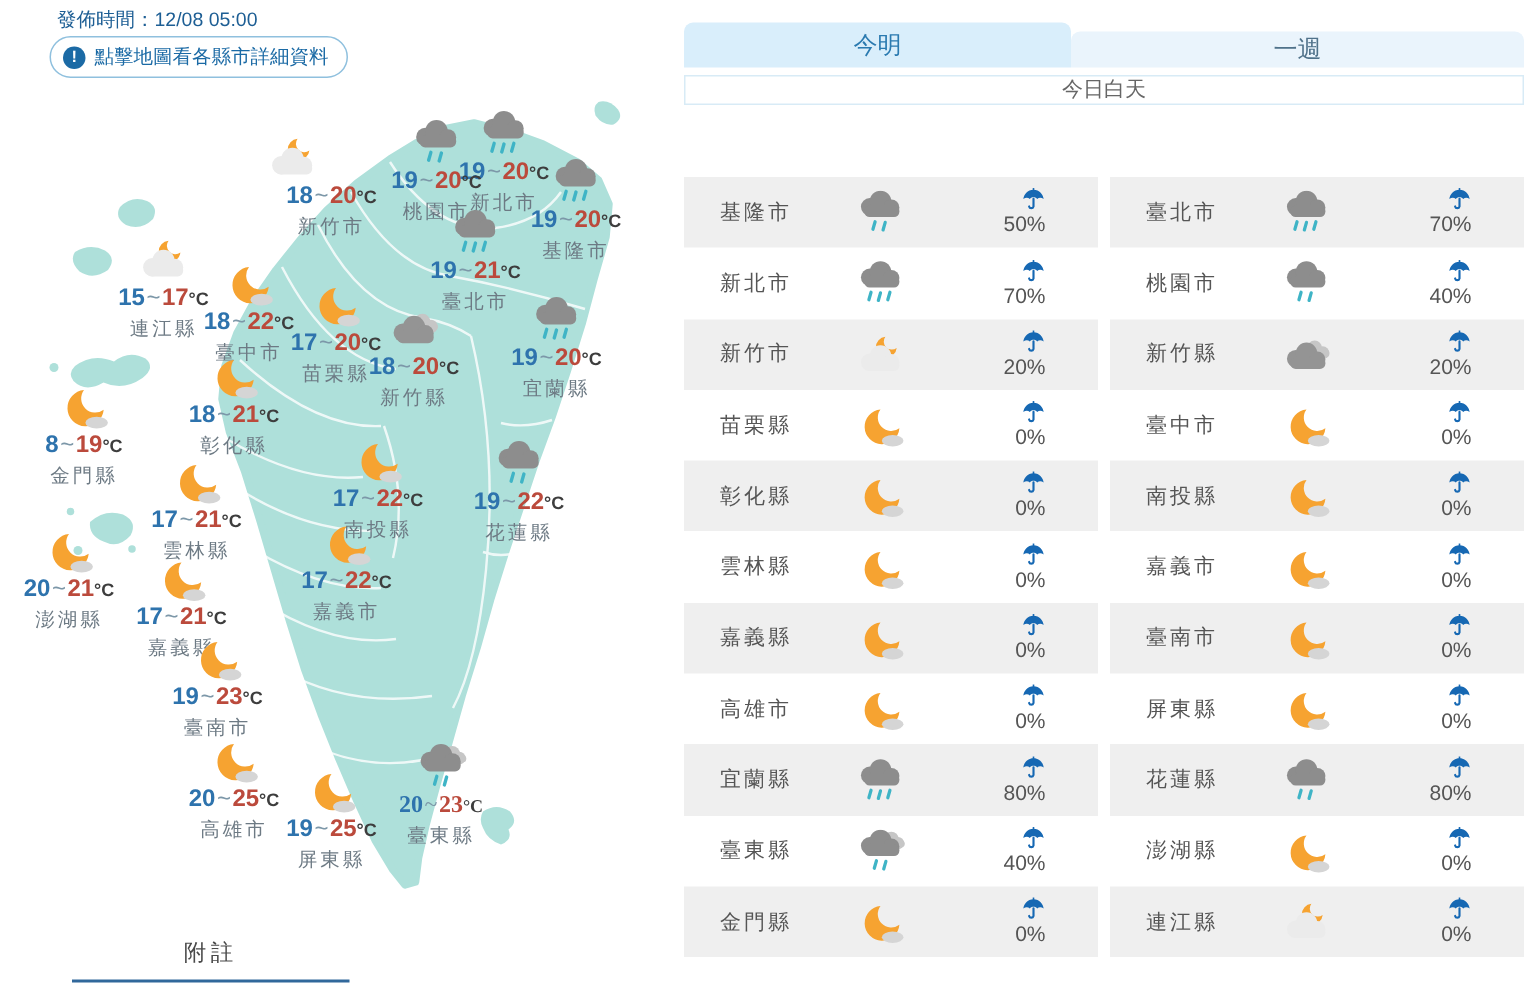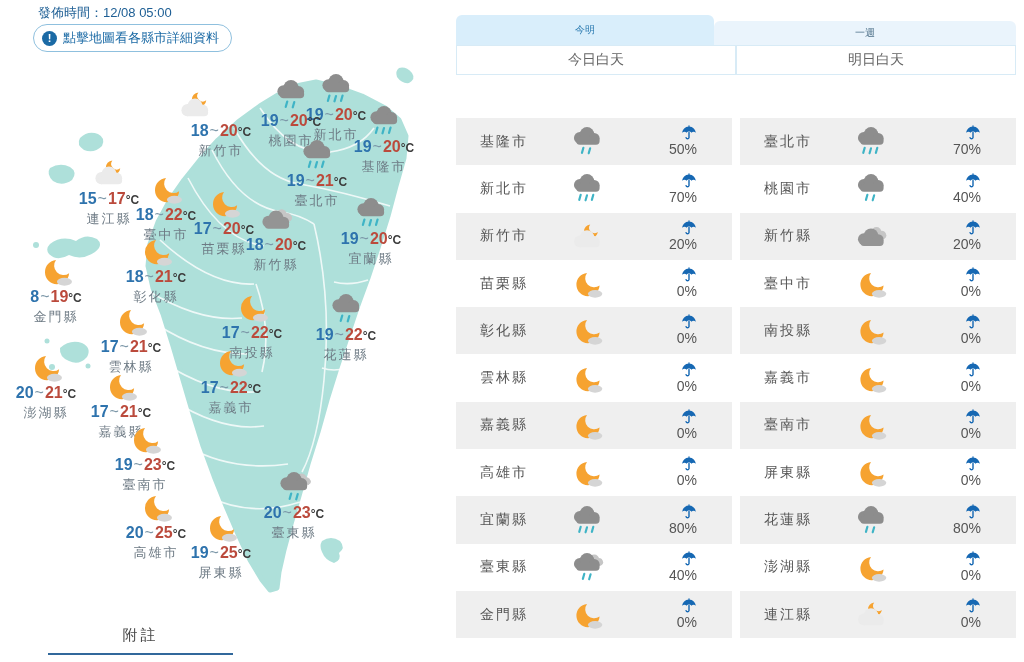--- a/index.html
+++ b/index.html
@@ -24,25 +24,25 @@
   .temp .lo{color:#2e73ad}.temp .tilde{color:#7c97a8;font-weight:normal;padding:0 1px}
   .temp .hi{color:#bb4a3c}.temp .unit{color:#3d3d3d;font-size:12px;}
   .station .cname{font-size:13px;color:#6d7a84;margin-top:2px;letter-spacing:2px;}
   .footer-note{position:absolute;left:48px;top:626px;text-align:center;}
   .footer-note .lbl{font-size:15px;color:#4a4a4a;letter-spacing:3px;}
   .note-line{width:185px;height:2px;background:#31689b;margin-top:8px;}
 
   
   .right-panel{position:absolute;left:456px;top:0;width:560px;height:662px;}
   .tabs-primary{position:absolute;top:15px;left:0;width:100%;height:30px;display:flex;}
-  .tab-primary{display:flex;align-items:center;justify-content:center;font-size:10px;cursor:pointer;
+  .tab-primary{display:flex;align-items:center;justify-content:center;font-size:16px;cursor:pointer;
     border-radius:6px 6px 0 0;}
   .tab-primary.active{width:258px;background:#d9eefb;color:#2a7ab0;}
   .tab-primary.inactive{flex:1;background:#eaf4fc;color:#50728a;height:24px;align-self:flex-end;}
-  .tabs-secondary{position:absolute;top:45px;left:0;width:100%;height:30px;display:flex;}
+  .tabs-secondary{position:absolute;top:45px;left:0;width:100%;height:30px;display:flex;align-items:center;}
   .tab-secondary{flex:1;display:flex;align-items:center;justify-content:center;font-size:14px;
     color:#666;background:#fff;border:1px solid #d8ebf6;cursor:pointer;box-sizing:border-box;}
   .tab-secondary.active{background:#d9eefb;color:#2a7ab0;border-color:#d9eefb;}
   .period{position:absolute;top:97px;width:100%;text-align:center;font-size:13px;color:#2a7ab0;}
   .ftable{position:absolute;top:118px;left:0;width:100%;}
   .trow{display:flex;gap:8px;height:47.3px;}
   .tcell{flex:1;display:flex;align-items:center;}
   .trow:nth-child(odd) .tcell{background:#efefef;}
   .tcell .cn{margin-left:24px;width:85px;font-size:14px;color:#555;letter-spacing:2px;}
   .tcell .ic{width:44px;display:flex;justify-content:center;}
@@ -359,21 +359,21 @@
         <div class="station" style="left: 221px; top: 512px;">
           <div class="w-icon">
             <svg viewBox="0 0 40 32" width="38" height="30" xmlns="http://www.w3.org/2000/svg">
               <path d="M34 18.3 A12.9 12.9 0 1 1 20 4.3 A10 10 0 0 0 34 18.3 Z" fill="#f6a331"></path>
          <ellipse cx="29" cy="27.5" rx="8" ry="4.2" fill="#d5d5d5"></ellipse>
             </svg>
           </div>
           <div class="temp"><span class="lo">19</span><span class="tilde">~</span><span class="hi">25</span><span class="unit">°C</span></div>
           <div class="cname">屏東縣</div>
         </div>
-        <div class="station" style="left: 294px; top: 472px;">
+        <div class="station" style="left: 294px; top: 496px; font-family: Liberation Serif, serif;">
           <div class="w-icon">
             <svg viewBox="0 0 40 32" width="38" height="30" xmlns="http://www.w3.org/2000/svg">
               <g fill="#c6c6c6">
                 <circle cx="28" cy="7" r="5.5"></circle>
                 <circle cx="33" cy="10" r="4.5"></circle>
                 <rect x="26" y="8" width="12" height="5" rx="2.5"></rect>
               </g>
               <g fill="#8d8d8d">
                 <circle cx="12" cy="12" r="6.5"></circle>
                 <circle cx="20" cy="8" r="8"></circle>
@@ -395,21 +395,20 @@
     </div>
   </div>
 
   <div class="right-panel">
     <div class="tabs-primary" id="tabs-primary">
         <div class="tab-primary active">今明</div>
         <div class="tab-primary inactive">一週</div>
       </div>
     <div class="tabs-secondary" id="tabs-secondary">
         <div class="tab-secondary">今日白天</div>
-        <div class="tab-secondary">明日白天</div>
       </div>
     <div class="ftable" id="forecast-table">
         <div class="trow">
           <div class="tcell">
             <div class="cn">基隆市</div>
             <div class="ic">
               <svg viewBox="0 0 40 32" width="36" height="29" xmlns="http://www.w3.org/2000/svg">
                 <g fill="#8d8d8d">
                   <circle cx="12" cy="12" r="6.5"></circle>
                   <circle cx="20" cy="8" r="8"></circle>

